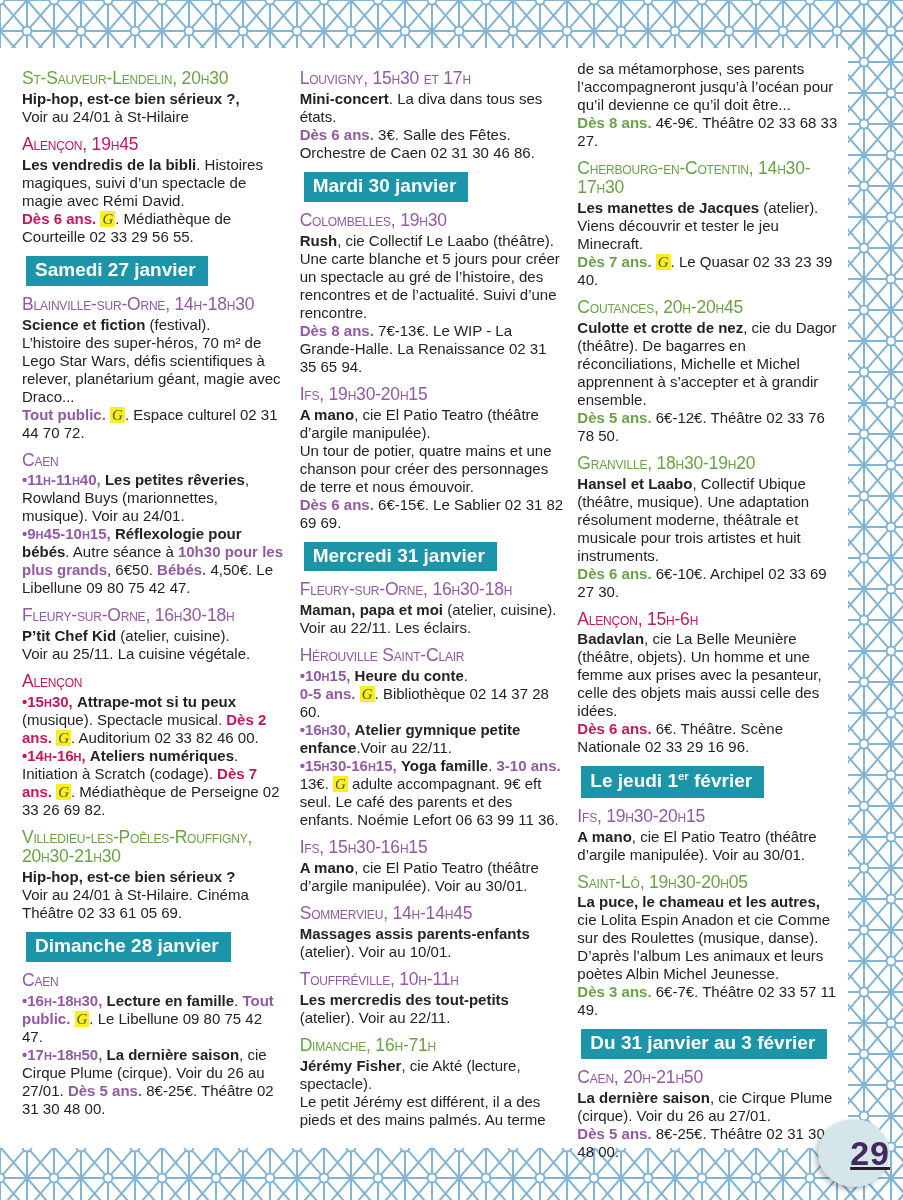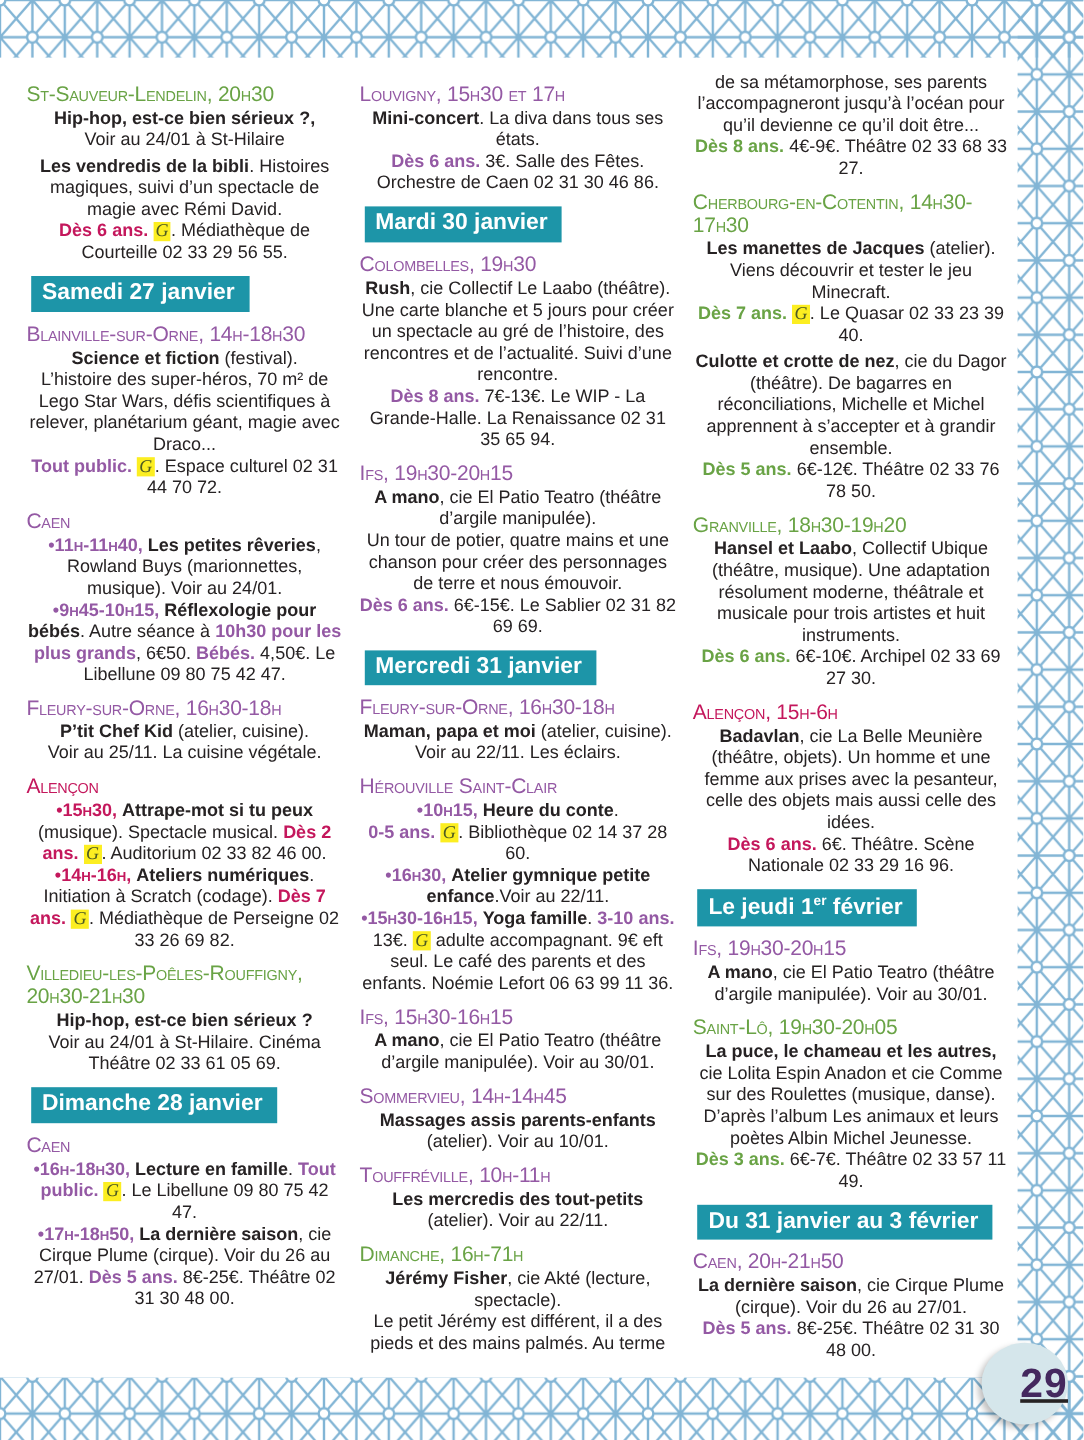--- a/index.html
+++ b/index.html
@@ -32,21 +32,20 @@
   }
   .ev{margin:0 0 4px 0;}
   .ev.green .city, .ev.green .rc, .ev.green .rt{color:var(--green,#69a345);}
   .ev.pink  .city, .ev.pink  .rc, .ev.pink  .rt{color:var(--pink,#c4175c);}
   .ev.purple .city, .ev.purple .rc, .ev.purple .rt{color:var(--purple,#9459a4);}
 
   .body{
     font-size:15px;
     line-height:1.2;
     white-space:pre-line;
-    text-align:center;
   }
   .rb{font-weight:bold;}
   .rc{font-weight:bold;}
   .rt{font-weight:bold;font-variant:small-caps;}
   .rg{
     background:var(--highlight_yellow,#fcee21);
     color:var(--g_letter,#4e5b22);
     font-style:italic;
     font-family:"Liberation Serif","DejaVu Serif",serif;
     padding:0 2px;
@@ -106,20 +105,21 @@
   </svg>
 
   <div class="content">
     <div class="col" id="col-0">
         <div class="ev green">
           <div class="city">St-Sauveur-Lendelin, 20h30</div>
           <div class="body"><span class="rb">Hip-hop, est-ce bien sérieux ?,</span><span class="rn">
 Voir au 24/01 à St-Hilaire</span></div>
         </div>
         <div class="ev pink">
+          <div class="city">Alençon, 19h45</div>
           <div class="body"><span class="rb">Les vendredis de la bibli</span><span class="rn">. Histoires magiques, suivi d’un spectacle de magie avec Rémi David.
 </span><span class="rc">Dès 6 ans. </span><span class="rg">G</span><span class="rn">. Médiathèque de Courteille 02 33 29 56 55.</span></div>
         </div>
         <div class="banner-row"><div class="banner"><span class="rn">Samedi 27 janvier</span></div></div>
         <div class="ev purple">
           <div class="city">Blainville-sur-Orne, 14h-18h30</div>
           <div class="body"><span class="rb">Science et fiction</span><span class="rn"> (festival).
 L’histoire des super-héros, 70 m² de Lego Star Wars, défis scientifiques à relever, planétarium géant, magie avec Draco...
 </span><span class="rc">Tout public. </span><span class="rg">G</span><span class="rn">. Espace culturel 02 31 44 70 72.</span></div>
         </div>
@@ -202,20 +202,21 @@
         <div class="ev green">
           <div class="body"><span class="rn">de sa métamorphose, ses parents l’accompagneront jusqu’à l’océan pour qu’il devienne ce qu’il doit être...
 </span><span class="rc">Dès 8 ans.</span><span class="rn"> 4€-9€. Théâtre 02 33 68 33 27.</span></div>
         </div>
         <div class="ev green">
           <div class="city">Cherbourg-en-Cotentin, 14h30-17h30</div>
           <div class="body"><span class="rb">Les manettes de Jacques</span><span class="rn"> (atelier). Viens découvrir et tester le jeu Minecraft.
 </span><span class="rc">Dès 7 ans. </span><span class="rg">G</span><span class="rn">. Le Quasar 02 33 23 39 40.</span></div>
         </div>
         <div class="ev green">
+          <div class="city">Coutances, 20h-20h45</div>
           <div class="body"><span class="rb">Culotte et crotte de nez</span><span class="rn">, cie du Dagor (théâtre). De bagarres en réconciliations, Michelle et Michel apprennent à s’accepter et à grandir ensemble.
 </span><span class="rc">Dès 5 ans.</span><span class="rn"> 6€-12€. Théâtre 02 33 76 78 50.</span></div>
         </div>
         <div class="ev green">
           <div class="city">Granville, 18h30-19h20</div>
           <div class="body"><span class="rb">Hansel et Laabo</span><span class="rn">, Collectif Ubique (théâtre, musique). Une adaptation résolument moderne, théâtrale et musicale pour trois artistes et huit instruments.
 </span><span class="rc">Dès 6 ans.</span><span class="rn"> 6€-10€. Archipel 02 33 69 27 30.</span></div>
         </div>
         <div class="ev pink">
           <div class="city">Alençon, 15h-6h</div>

